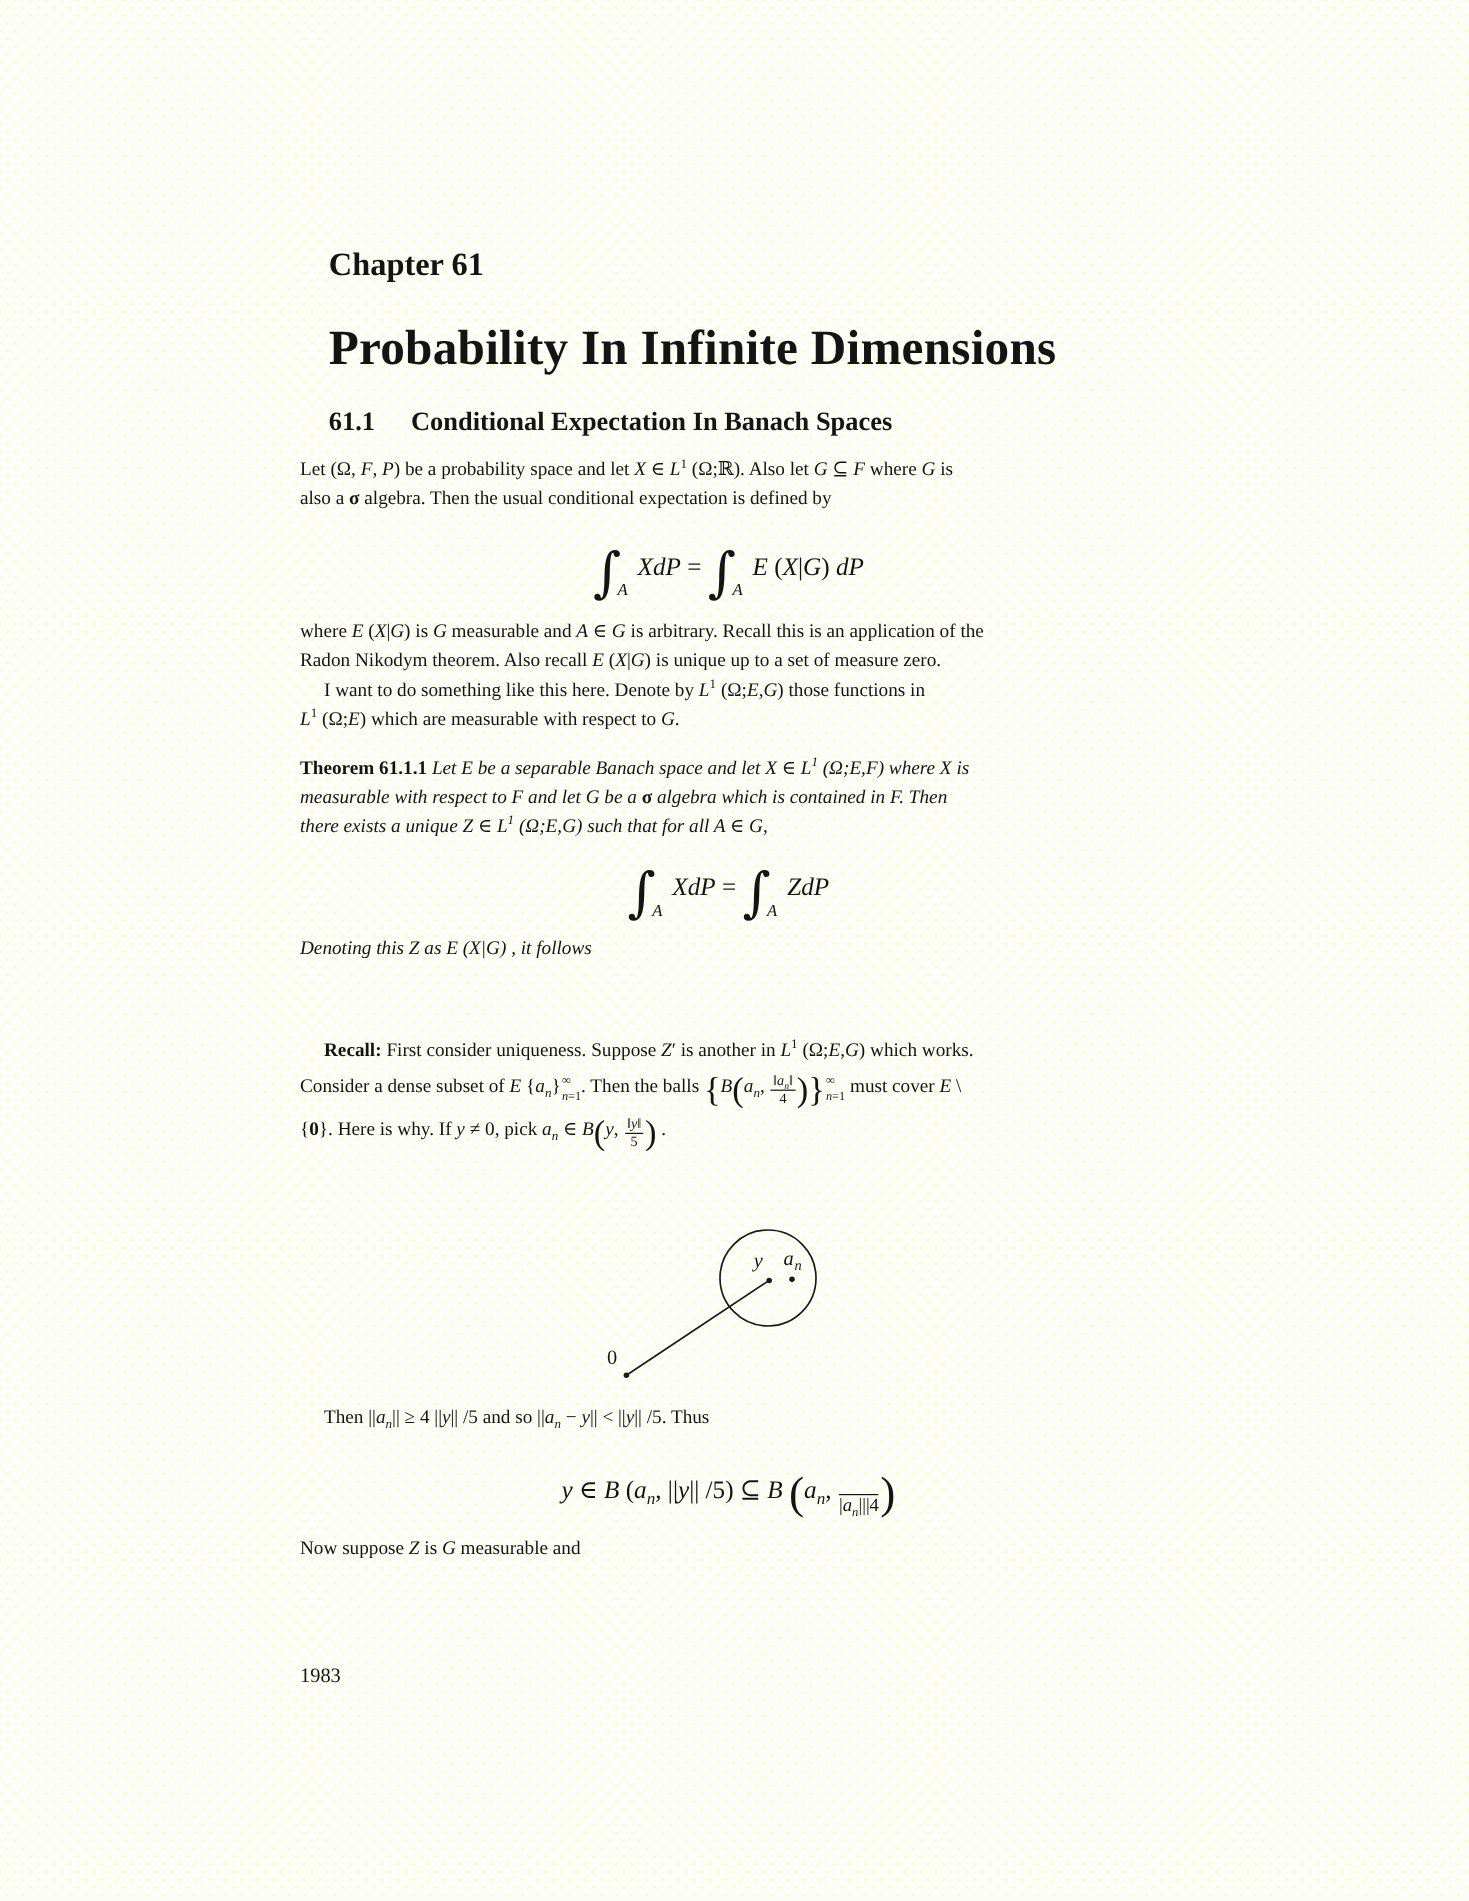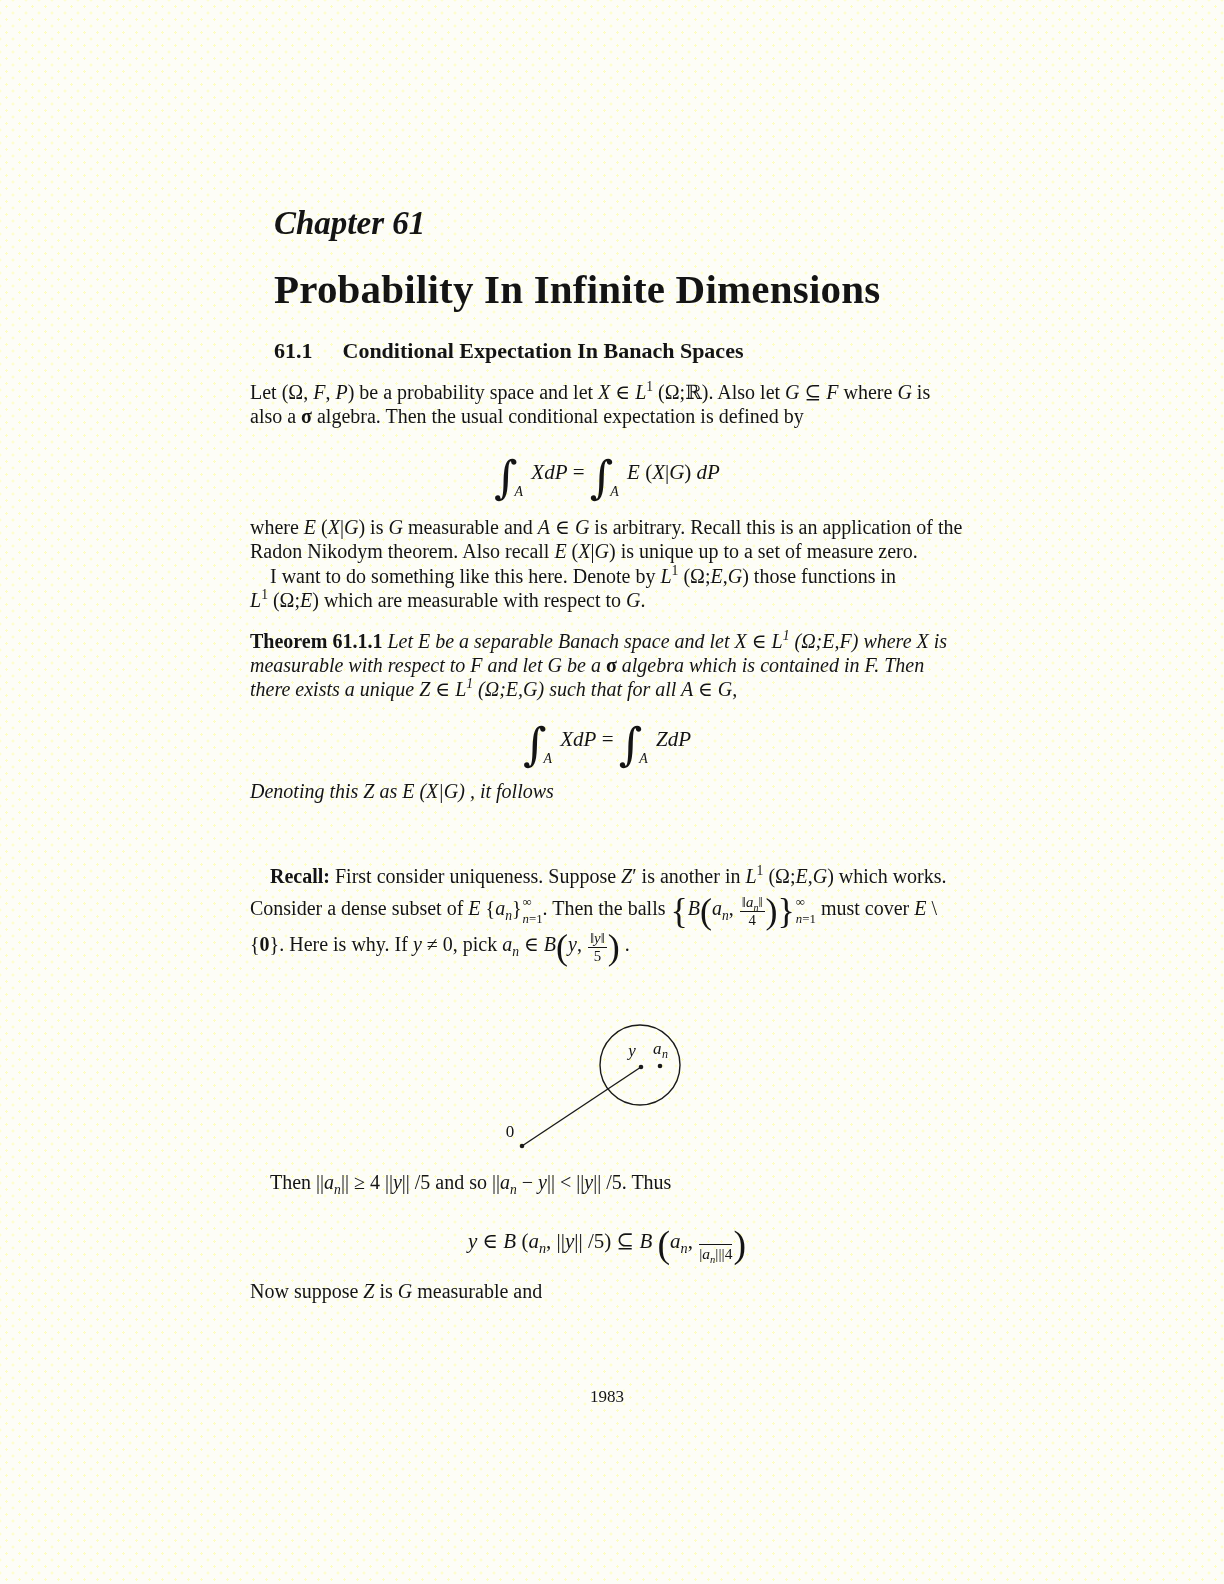--- a/index.html
+++ b/index.html
@@ -9,26 +9,26 @@
     background-image:
       radial-gradient(circle, rgba(255,255,0,0.22) 1.1px, rgba(255,255,0,0) 1.4px),
       radial-gradient(circle, rgba(255,255,0,0.22) 1.1px, rgba(255,255,0,0) 1.4px);
     background-size:13px 13px, 13px 13px;
     background-position:0 0, 6.5px 6.5px;
     font-family:"Liberation Serif","DejaVu Serif",serif;
     color:#141414;
   }
   .content { position:absolute; left:250px; top:0; width:714px; height:100%; }
   .heading { position:absolute; left:24px; font-weight:bold; white-space:nowrap; }
-  .chapter-label { font-size:33px;font-style:italic; }
+  .chapter-label { font-size:27px; }
   .title { font-size:41px; letter-spacing:0.2px; }
   .section { font-size:22px; }
   .sec-title { margin-left:30px; }
   .tline { position:absolute; left:0; width:714px; height:25px; line-height:24.5px;
-           font-size:20px; white-space:nowrap; }
+           font-size:16px; white-space:nowrap; }
   .indent { text-indent:20px; }
   .italic { font-style:italic; }
   .italic b { font-style:normal;margin-top:12px; }
   .eq { position:absolute; left:0; width:714px; height:25px; line-height:24.5px;
         text-align:center; font-size:21px; white-space:nowrap; }
   sup, sub { line-height:0; font-size:68%; }
   .int { font-size:215%; line-height:0; vertical-align:-0.30em; font-style:normal;
          font-family:"DejaVu Serif","DejaVu Sans",serif; }
   .ilim { font-size:66%; font-style:italic; vertical-align:-1.25em; line-height:0;
           margin-left:-3px; margin-right:3px; display:inline-block; }
@@ -39,21 +39,21 @@
   .ss { display:inline-block; vertical-align:-0.62em; font-size:64%; line-height:1.3;
         text-align:left; margin-left:1px; }
   .ss span { display:block; }
   .bp { font-size:180%; vertical-align:-0.24em; line-height:0; font-weight:normal; font-style:normal; }
   .scr { font-style:italic; }
   .fig { position:absolute; left:220px; top:1008px; }
   .fig text { font-size:17px; font-family:"Liberation Serif","DejaVu Serif",serif; fill:#141414; }
   .fig .sub { font-size:12px; }
   .fig .it { font-style:italic; }
   .pagenum { position:absolute; left:0; top:1385px; width:714px; height:25px; line-height:24.5px;
-             text-align:center; font-size:17px; }
+             text-align:left; font-size:17px; }
 </style>
 </head>
 <body>
 
 <div class="page">
   <div class="content">
 
     <div class="heading chapter-label" style="top:205px">Chapter 61</div>
 
     <div class="heading title" style="top:265px">Probability In Infinite Dimensions</div>

